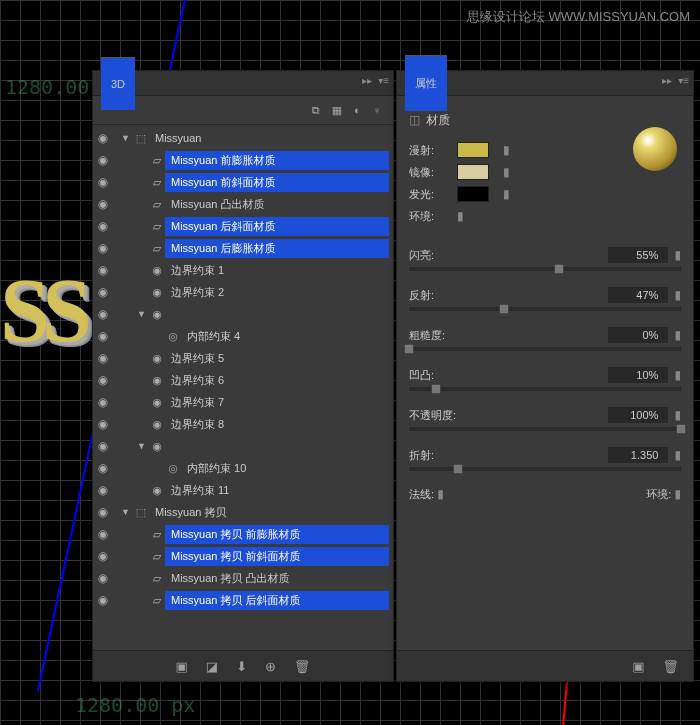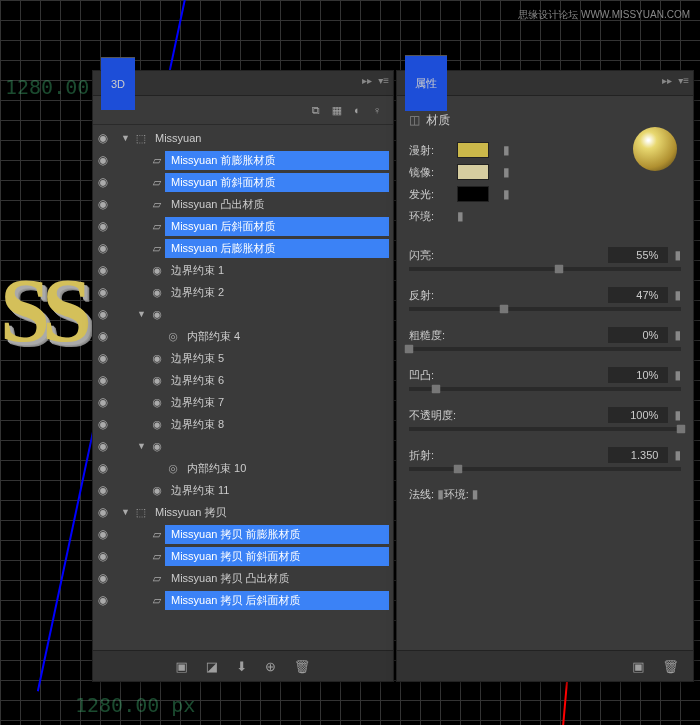--- a/index.html
+++ b/index.html
@@ -1,57 +1,57 @@
 <!DOCTYPE html>
 <html><head>
 <meta charset="utf-8">
 <style>
 body{margin:0;background:#1a1a1a;font-family:"Microsoft YaHei",sans-serif;font-size:11px;color:#ccc;overflow:hidden;width:700px;height:725px;position:relative}
 .viewport{position:absolute;inset:0;background:#000;background-image:linear-gradient(#333 1px,transparent 1px),linear-gradient(90deg,#333 1px,transparent 1px);background-size:20px 20px}
 .axis-blue{position:absolute;width:2px;height:800px;background:#0000ff;left:120px;top:-100px;transform:rotate(12deg)}
 .axis-red{position:absolute;width:2px;height:600px;background:#ff0000;left:560px;top:450px;transform:rotate(5deg)}
 .text3d{position:absolute;left:0;top:250px;width:92px;height:120px;overflow:hidden;display:flex;align-items:center}
 .text3d-inner{font-size:90px;font-weight:900;color:#d4c05a;text-shadow:3px 3px 0 #aaa,4px 4px 0 #999,5px 5px 0 #888;font-family:Georgia,serif;letter-spacing:-8px}
-.watermark{position:absolute;right:10px;top:8px;color:#888;font-size:10px}
+.watermark{position:absolute;right:10px;top:8px;color:#888;font-size:13px}
 .coord{position:absolute;color:#4b7;font-size:20px;font-family:monospace;opacity:0.4}
 .panel{position:absolute;background:#3a3a3a;border:1px solid #222;box-shadow:2px 2px 8px rgba(0,0,0,0.5)}
 .panel-3d{left:92px;top:70px;width:300px;height:610px}
 .panel-props{left:396px;top:70px;width:296px;height:610px}
 .panel-header{background:#323232;height:24px;display:flex;align-items:center;padding:0 8px;border-bottom:1px solid #222}
 .tab{background:#1d4ed8;padding:20px 10px;font-size:11px;border-top:1px solid #555}
 .panel-top-icons{position:absolute;right:4px;top:4px;display:flex;gap:6px;color:#888;font-size:10px}
 .toolbar{height:28px;display:flex;align-items:center;justify-content:flex-end;gap:12px;padding:0 12px;border-bottom:1px solid #2a2a2a}
 .toolbar span{cursor:pointer;opacity:0.7}
 .tree{overflow-y:auto;height:520px;padding:2px 0}
 .tree::-webkit-scrollbar{width:14px}
 .tree::-webkit-scrollbar-track{background:#2a2a2a}
 .tree::-webkit-scrollbar-thumb{background:#555;border:2px solid #2a2a2a}
 .tree-row{display:flex;align-items:center;height:22px;padding-right:4px}
-.tree-row.sel .label{background:#3b82f6;color:#fff}
+.tree-row.sel .label{background:#1d4ed8;color:#fff}
 .vis{width:20px;text-align:center;color:#aaa;cursor:pointer;font-size:12px}
 .indent{display:inline-block}
 .arrow{width:12px;display:inline-block;color:#aaa;font-size:9px}
 .node-icon{width:16px;display:inline-flex;justify-content:center;color:#aaa;font-size:11px}
 .label{padding:2px 6px;flex:1;white-space:nowrap}
 .bottom-bar{position:absolute;bottom:0;left:0;right:0;height:30px;background:#323232;display:flex;align-items:center;justify-content:center;gap:18px;border-top:1px solid #222}
 .bottom-bar span{cursor:pointer;opacity:0.7;font-size:13px}
 .props-body{padding:10px 12px}
 .prop-section{padding:6px 0;color:#ccc;font-size:12px;margin-bottom:4px}
 .color-row{display:flex;align-items:center;height:22px;gap:14px}
 .color-row .lbl{width:34px}
 .swatch{width:30px;height:14px;border:1px solid #222}
 .folder-icon{color:#888;font-size:12px}
 .sphere{position:absolute;right:16px;top:56px;width:44px;height:44px;border-radius:50%;background:radial-gradient(circle at 35% 30%,#fff 2%,#e8d870 20%,#b09030 65%,#403010 100%)}
 .sliders{margin-top:20px}
 .slider-row{margin-bottom:16px}
 .slider-head{display:flex;justify-content:space-between;align-items:center;margin-bottom:4px}
 .slider-val{background:#282828;padding:2px 10px;min-width:40px;text-align:right;margin-right:6px;display:inline-block}
 .slider-track{height:4px;background:#2a2a2a;position:relative;margin-top:4px}
 .slider-thumb{position:absolute;top:-4px;width:12px;height:12px;background:#777;transform:translateX(-50%) rotate(45deg);clip-path:polygon(50% 0,100% 50%,50% 100%,0 50%)}
-.prop-bottom{display:flex;margin-top:8px;align-items:center}
+.prop-bottom{display:flex;justify-content:space-between;margin-top:8px;align-items:center}
 .props-footer{position:absolute;bottom:0;left:0;right:0;height:30px;background:#323232;display:flex;align-items:center;justify-content:flex-end;gap:18px;padding:0 14px;border-top:1px solid #222}
 .props-footer span{cursor:pointer;opacity:0.7;font-size:13px}
 </style>
 </head>
 <body>
 
 <div class="viewport">
   <div class="axis-blue"></div>
   <div class="axis-red"></div>
   <div class="text3d">

